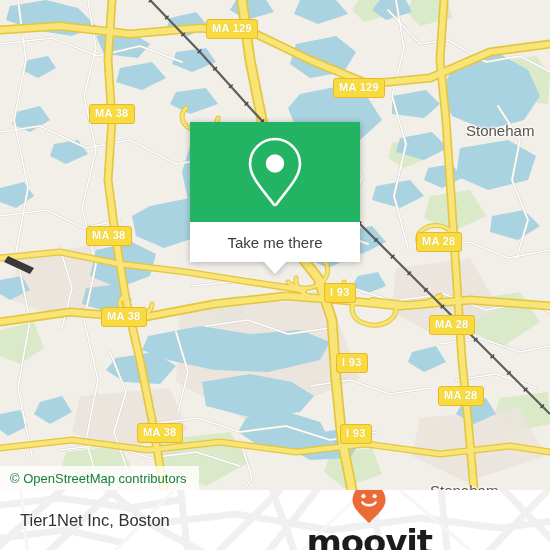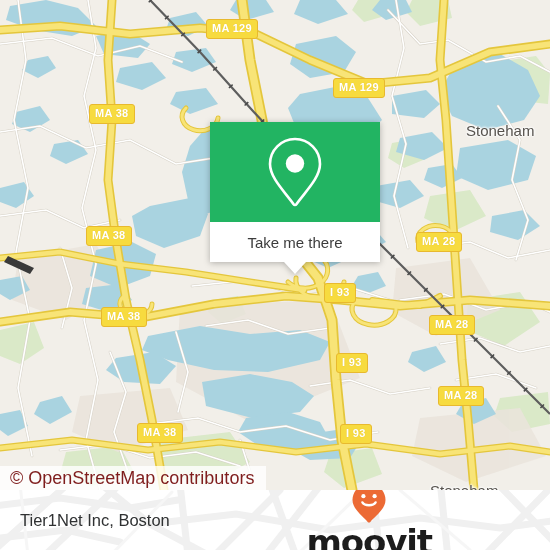--- a/index.html
+++ b/index.html
@@ -66,21 +66,20 @@
     text-shadow: 0 0 3px #fff, 0 0 3px #fff, 0 0 3px #fff, 0 0 2px #fff;
   }
 
   
   #popup {
     position: absolute;
     left: 190px;
     top: 122px;
     width: 170px;
     filter: drop-shadow(0 1px 3px rgba(0,0,0,0.28));
-    margin-left: 20px;
   }
   #popup-body {
     background: #22b462;
     height: 100px;
     display: flex;
     align-items: center;
     justify-content: center;
   }
   #popup-action {
     background: #ffffff;
@@ -108,22 +107,22 @@
   #attribution {
     position: absolute;
     left: 0;
     top: 466px;
     height: 24px;
     display: flex;
     align-items: center;
     padding-left: 10px;
     padding-right: 12px;
     background: rgba(255,255,255,0.80);
-    color: #7f1d1d;
-    font-size: 18px;
+    color: #15803d;
+    font-size: 13px;
     font-family: "Liberation Sans", sans-serif;
     white-space: nowrap;
   }
 
   
   #footer {
     position: absolute;
     left: 0;
     top: 490px;
     width: 550px;

